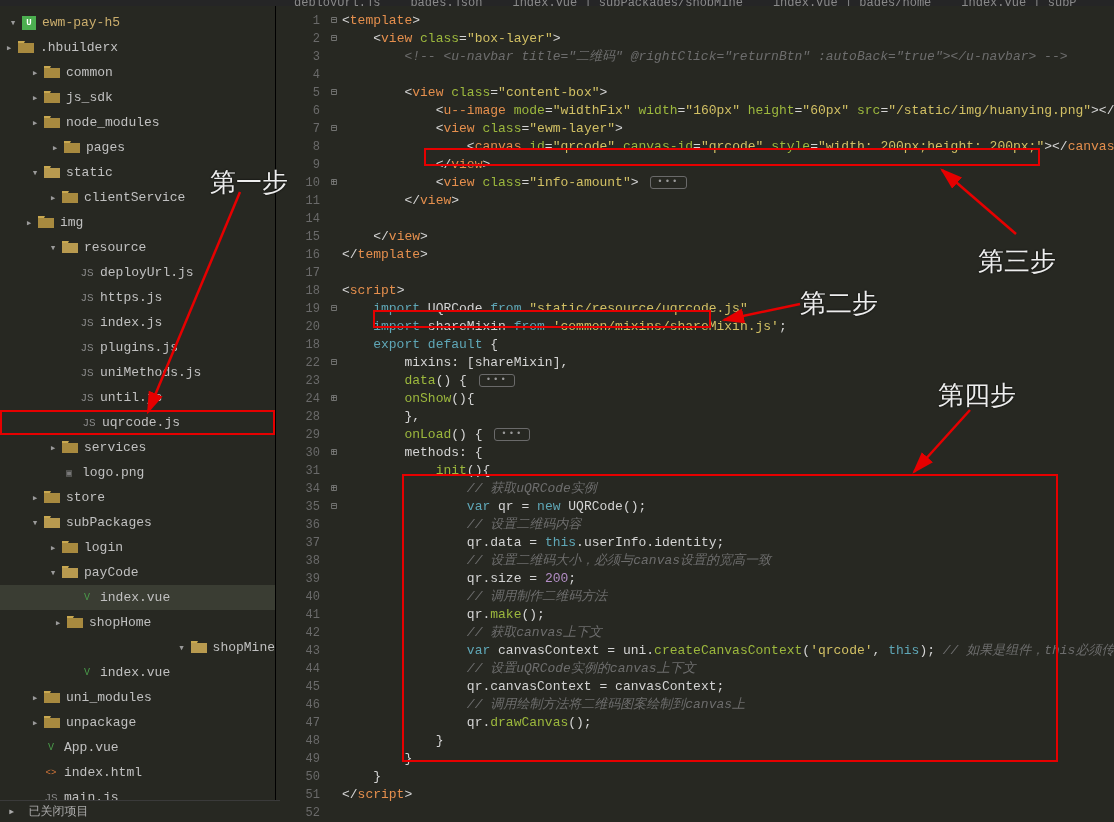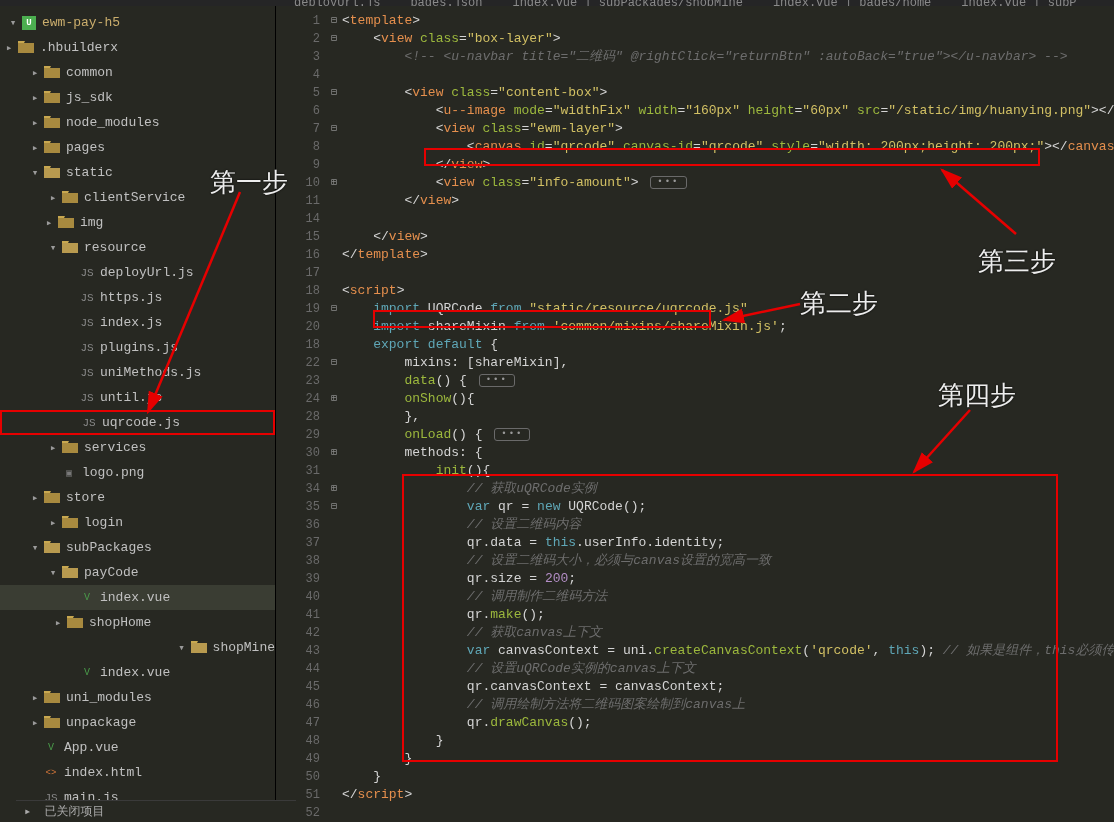--- a/index.html
+++ b/index.html
@@ -151,21 +151,21 @@
     font-size: 26px;
     pointer-events: none;
     text-shadow: 0 0 2px #000;
   }
   .arrow-svg {
     position: absolute;
     pointer-events: none;
   }
   .bottom-bar {
     position:absolute;
-    bottom:0; left:16px;
+    bottom:0; left:0;
     width: 280px;
     background:#272822;
     border-top:1px solid #3a3a3a;
     color:#aaa;
     font-size:12px;
     padding: 2px 8px;
   }
 </style>
 </head>
 <body>
@@ -211,21 +211,21 @@
         <span class="tree-label">js_sdk</span>
       </div>
       <div class="tree-row" style="padding-left: 26px;">
         <span class="chev right"></span>
         <span class="icon-folder"><svg viewBox="0 0 16 14">
             <path class="tab" d="M0 2 L6 2 L7 0 L0 0 Z"></path>
             <path class="body" d="M0 2 L16 2 L16 12 L0 12 Z"></path>
           </svg></span>
         <span class="tree-label">node_modules</span>
       </div>
-      <div class="tree-row" style="padding-left: 26px;">
+      <div class="tree-row" style="padding-left: 26px; margin-left: 20px;">
         <span class="chev right"></span>
         <span class="icon-folder"><svg viewBox="0 0 16 14">
             <path class="tab" d="M0 2 L6 2 L7 0 L0 0 Z"></path>
             <path class="body" d="M0 2 L16 2 L16 12 L0 12 Z"></path>
           </svg></span>
         <span class="tree-label">pages</span>
       </div>
       <div class="tree-row" style="padding-left: 26px;">
         <span class="chev down"></span>
         <span class="icon-folder open"><svg viewBox="0 0 16 14">
@@ -235,21 +235,21 @@
         <span class="tree-label">static</span>
       </div>
       <div class="tree-row" style="padding-left: 44px;">
         <span class="chev right"></span>
         <span class="icon-folder"><svg viewBox="0 0 16 14">
             <path class="tab" d="M0 2 L6 2 L7 0 L0 0 Z"></path>
             <path class="body" d="M0 2 L16 2 L16 12 L0 12 Z"></path>
           </svg></span>
         <span class="tree-label">clientService</span>
       </div>
-      <div class="tree-row" style="padding-left: 40px;">
+      <div class="tree-row" style="padding-left: 20px;">
         <span class="chev right"></span>
         <span class="icon-folder"><svg viewBox="0 0 16 14">
             <path class="tab" d="M0 2 L6 2 L7 0 L0 0 Z"></path>
             <path class="body" d="M0 2 L16 2 L16 12 L0 12 Z"></path>
           </svg></span>
         <span class="tree-label">img</span>
       </div>
       <div class="tree-row" style="padding-left: 44px;">
         <span class="chev down"></span>
         <span class="icon-folder open"><svg viewBox="0 0 16 14">
@@ -307,35 +307,35 @@
         <span class="tree-label">logo.png</span>
       </div>
       <div class="tree-row" style="padding-left: 26px;">
         <span class="chev right"></span>
         <span class="icon-folder"><svg viewBox="0 0 16 14">
             <path class="tab" d="M0 2 L6 2 L7 0 L0 0 Z"></path>
             <path class="body" d="M0 2 L16 2 L16 12 L0 12 Z"></path>
           </svg></span>
         <span class="tree-label">store</span>
       </div>
-      <div class="tree-row" style="padding-left: 44px;">
-        <span class="chev right"></span>
-        <span class="icon-folder"><svg viewBox="0 0 16 14">
-            <path class="tab" d="M0 2 L6 2 L7 0 L0 0 Z"></path>
-            <path class="body" d="M0 2 L16 2 L16 12 L0 12 Z"></path>
-          </svg></span>
-        <span class="tree-label">login</span>
-      </div>
       <div class="tree-row" style="padding-left: 26px;">
         <span class="chev down"></span>
         <span class="icon-folder open"><svg viewBox="0 0 16 14">
             <path class="tab" d="M0 2 L6 2 L7 0 L0 0 Z"></path>
             <path class="body" d="M0 2 L16 2 L16 12 L0 12 Z"></path>
           </svg></span>
         <span class="tree-label">subPackages</span>
+      </div>
+      <div class="tree-row" style="padding-left: 44px;">
+        <span class="chev right"></span>
+        <span class="icon-folder"><svg viewBox="0 0 16 14">
+            <path class="tab" d="M0 2 L6 2 L7 0 L0 0 Z"></path>
+            <path class="body" d="M0 2 L16 2 L16 12 L0 12 Z"></path>
+          </svg></span>
+        <span class="tree-label">login</span>
       </div>
       <div class="tree-row" style="padding-left: 44px;">
         <span class="chev down"></span>
         <span class="icon-folder open"><svg viewBox="0 0 16 14">
             <path class="tab" d="M0 2 L6 2 L7 0 L0 0 Z"></path>
             <path class="body" d="M0 2 L16 2 L16 12 L0 12 Z"></path>
           </svg></span>
         <span class="tree-label">payCode</span>
       </div>
       <div class="tree-row selected" style="padding-left: 62px;">

